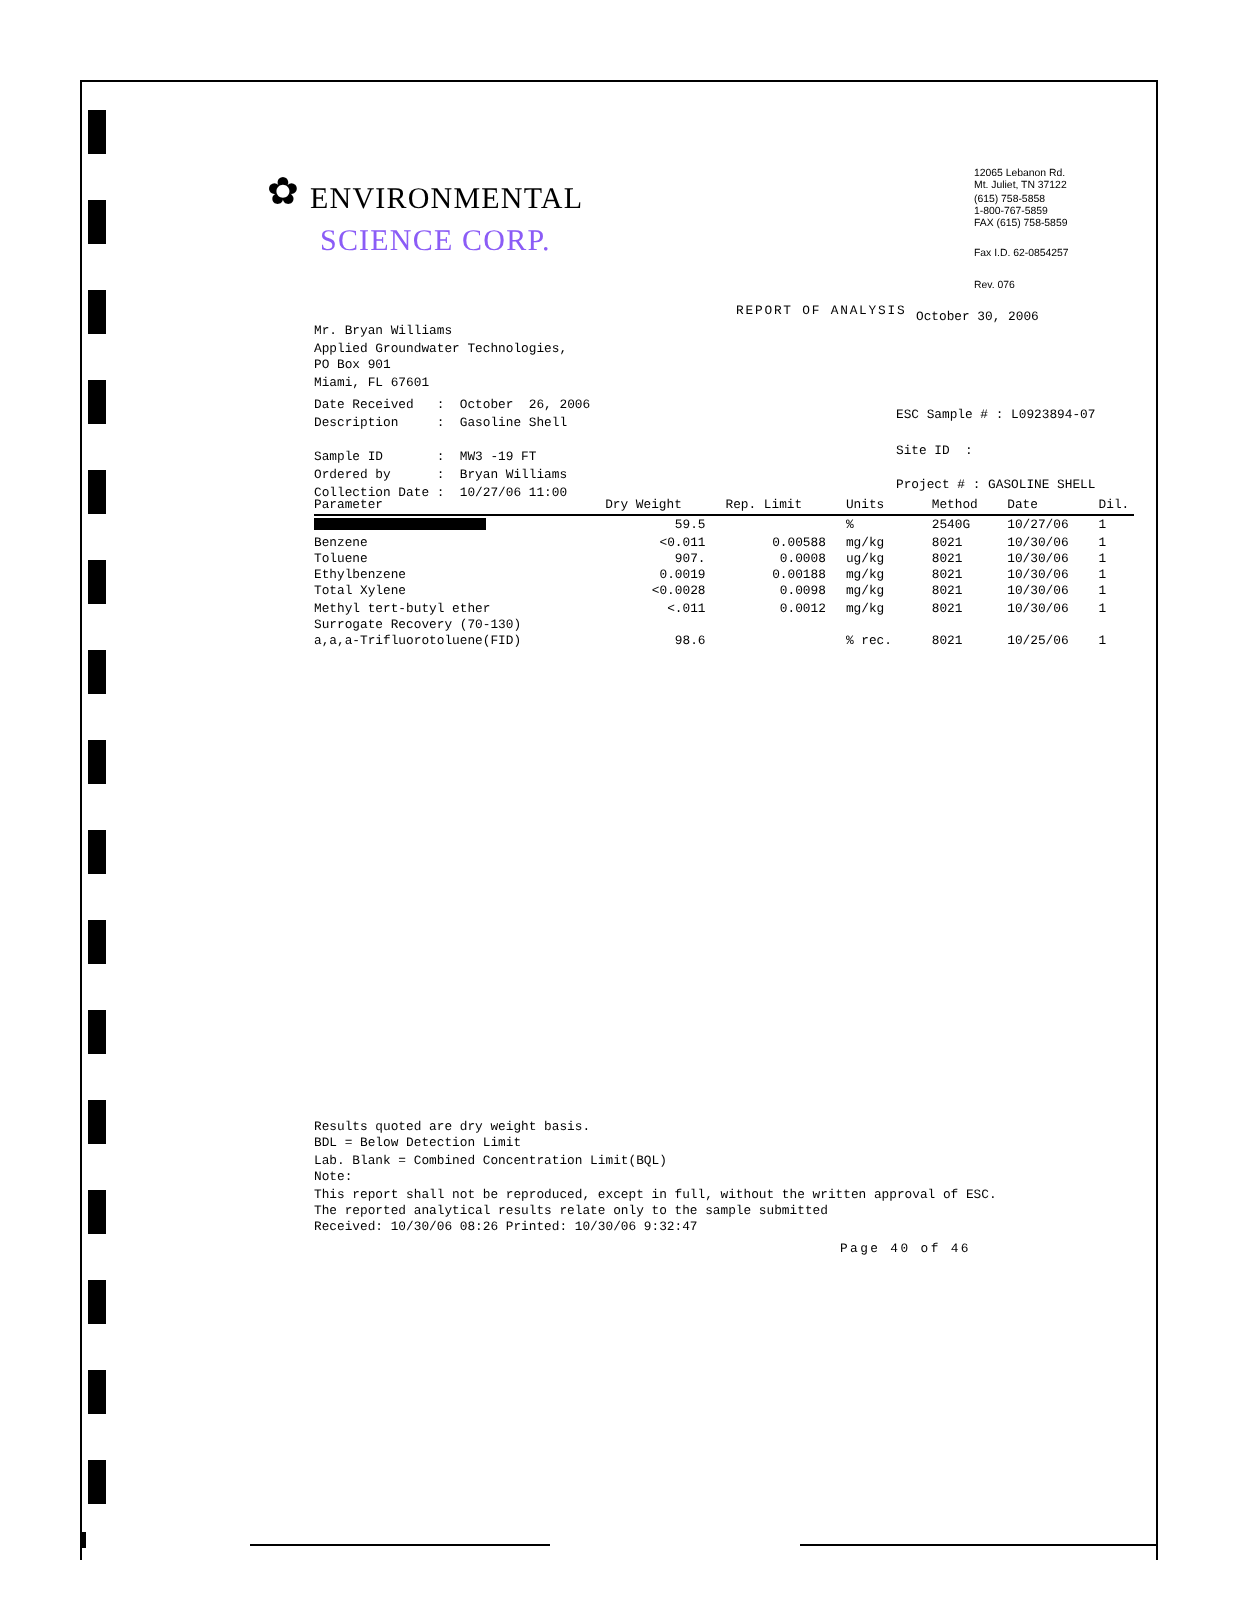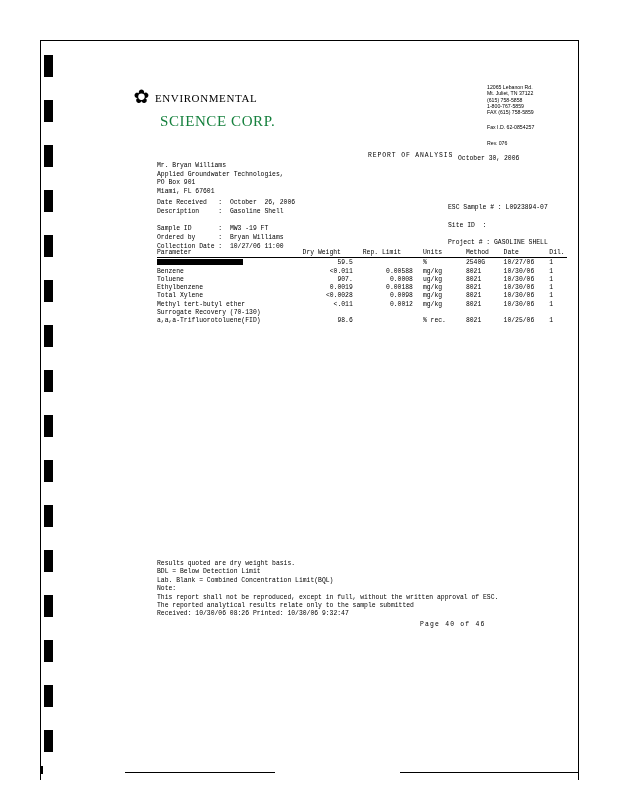--- a/index.html
+++ b/index.html
@@ -66,31 +66,31 @@
     width: 17px; height: 17px;
     color: #000;
     font-size: 19px;
     line-height: 17px;
     text-align: center;
   }
   .company {
     position: absolute;
     left: 155px; top: 92px;
     font-family: "Liberation Serif", serif;
-    font-size: 11px;
+    font-size: 15px;
     letter-spacing: 0.6px;
     color: #000;
   }
   .company-line2 {
     position: absolute;
     left: 160px; top: 113px;
     font-family: "Liberation Serif", serif;
     font-size: 15px;
     letter-spacing: 0.6px;
-    color: #15803d;
+    color: #8b5cf6;
   }
   .addr {
     position: absolute;
     left: 487px; top: 84px;
     font-family: "Liberation Sans", sans-serif;
     font-size: 5.2px;
     line-height: 6.3px;
     color: #000;
     white-space: pre;
   }

